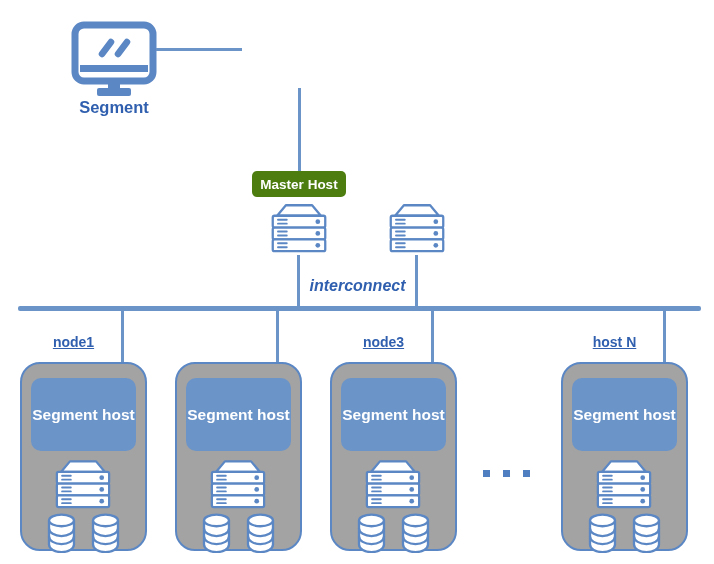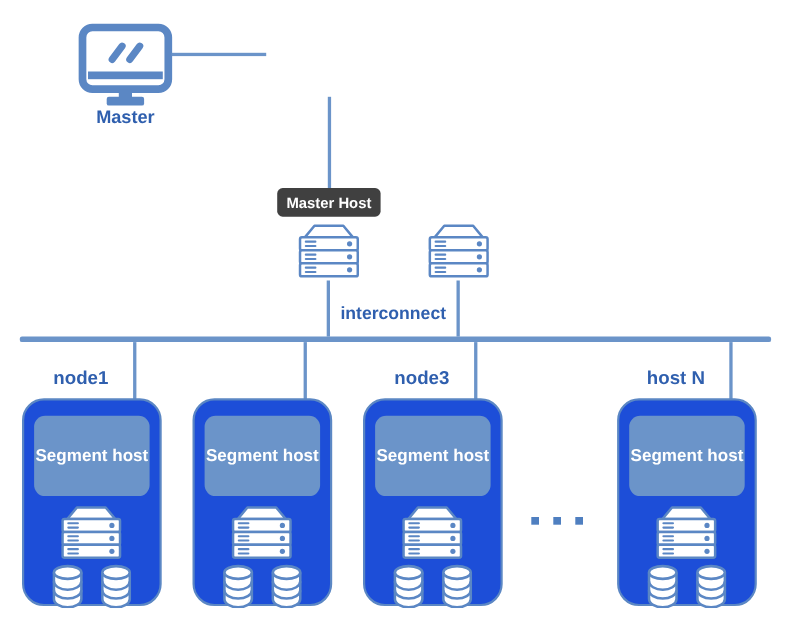--- a/index.html
+++ b/index.html
@@ -8,40 +8,40 @@
     font-family:"Liberation Sans", sans-serif;
   }
   .abs{position:absolute;}
   .lbl{color:#2f5fae;font-weight:bold;text-align:center;}
   
   .hline{position:absolute;height:3px;background:#6b94c9;}
   .vline{position:absolute;width:3px;background:#6b94c9;}
   .bus{position:absolute;left:18px;top:306px;width:683px;height:5px;background:#6b94c9;border-radius:2px;}
   
   .badge{
-    position:absolute;background:#404040;color:#ffffff;font-weight:bold;
+    position:absolute;background:#4d7c0f;color:#ffffff;font-weight:bold;
     border-radius:5px;display:flex;align-items:center;justify-content:center;
     font-size:13.5px;
   }
   
   .cloud-wrap{position:absolute;left:236px;top:8px;width:136px;height:106px;}
   .cloud-label{position:absolute;left:0;top:32px;width:136px;font-size:16px;}
   
   .client-icon{position:absolute;left:70px;top:20px;width:88px;height:78px;}
   .client-label{position:absolute;left:60px;top:98px;width:108px;font-size:16.5px;}
   
   .server-svg{position:absolute;width:70px;height:58px;}
   
-  .interconnect-label{position:absolute;left:300px;top:277px;width:115px;font-size:16px;}
+  .interconnect-label{position:absolute;left:300px;top:277px;width:115px;font-size:16px;font-style:italic;}
   
   .node{position:absolute;top:334px;width:127px;height:220px;}
-  .node-label{position:relative;width:100%;font-size:17px;transform:translateX(-10px);}
+  .node-label{position:relative;width:100%;font-size:14px;transform:translateX(-10px);text-decoration:underline;}
   .node-box{
     position:absolute;left:0;top:28px;width:127px;height:189px;
-    background:#1d4ed8;border:2.5px solid #5b87c4;border-radius:20px;
+    background:#a3a3a3;border:2.5px solid #5b87c4;border-radius:20px;
     box-sizing:border-box;
   }
   .segment-badge{
     position:absolute;left:9px;right:9px;top:14px;height:73px;
     background:#6b94c9;border-radius:10px;color:#ffffff;font-weight:bold;
     display:flex;align-items:center;justify-content:center;font-size:15.5px;
   }
   .node-server{position:absolute;left:23px;top:93px;width:76px;height:54px;}
   .db-row{position:absolute;left:0;top:148px;width:100%;display:flex;justify-content:center;gap:11px;}
   .db-row svg{width:33px;height:41px;}
@@ -93,21 +93,21 @@
   <svg class="client-icon" viewBox="0 0 88 78">
     <rect x="5" y="5" width="78" height="56" rx="9" fill="#ffffff" stroke="#5b87c4" stroke-width="7"></rect>
     <rect x="10" y="45" width="68" height="7" fill="#5b87c4"></rect>
     <g stroke="#5b87c4" stroke-width="6.5" stroke-linecap="round">
       <line x1="32" y1="34" x2="41" y2="22"></line>
       <line x1="48" y1="34" x2="57" y2="22"></line>
     </g>
     <rect x="38" y="61" width="12" height="8" fill="#5b87c4"></rect>
     <rect x="27" y="68" width="34" height="8" rx="2" fill="#5b87c4"></rect>
   </svg>
-  <div class="client-label lbl abs">Master</div>
+  <div class="client-label lbl abs">Segment</div>
 
   <div class="hline" style="left:156px;top:48px;width:86px;"></div>
 
 
   <div class="vline" style="left:298px;top:88px;height:84px;"></div>
 
   <div class="badge" style="left:252px;top:171px;width:94px;height:26px;">
     <span>Master Host</span>
   </div>
 

